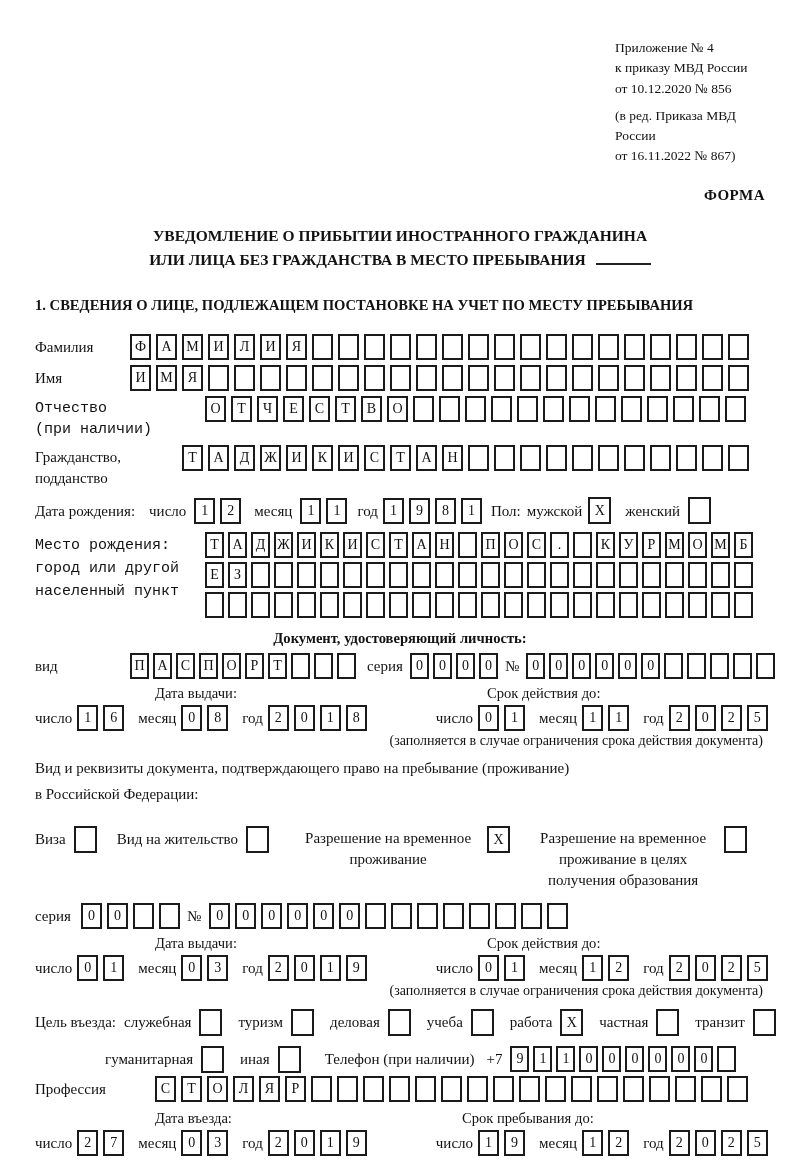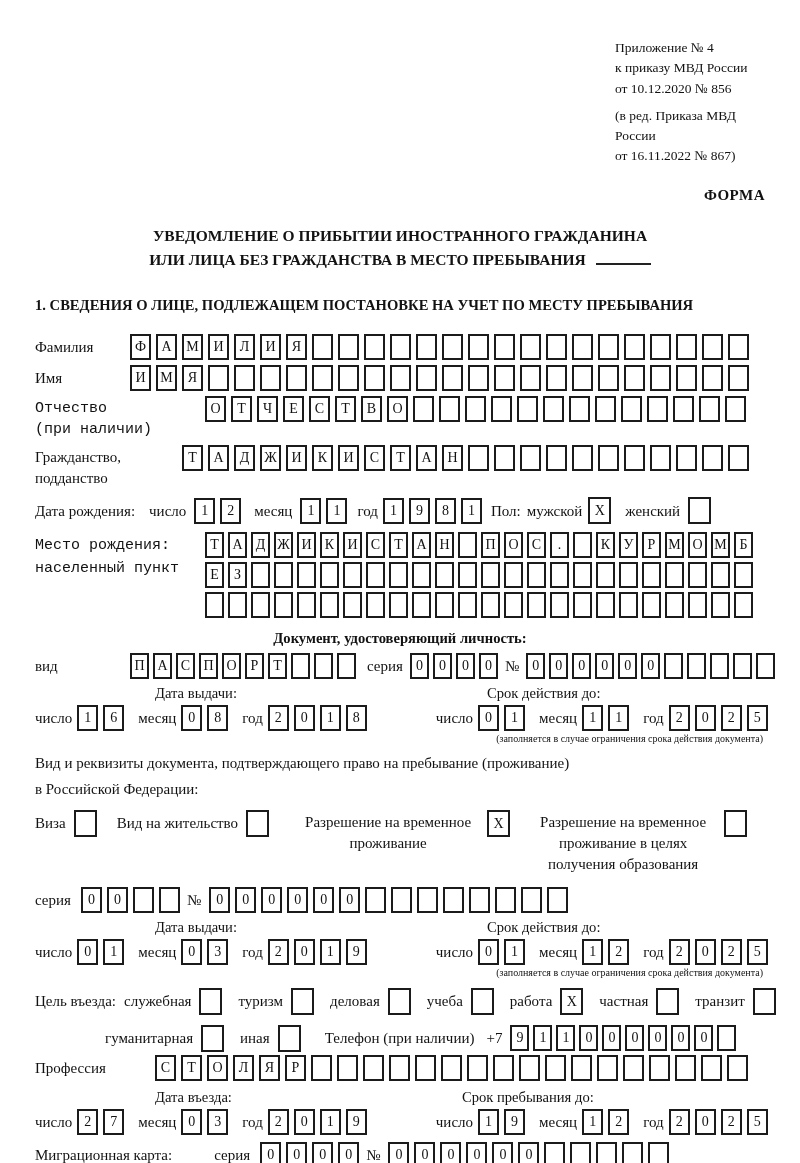--- a/index.html
+++ b/index.html
@@ -43,23 +43,23 @@
     width:23px;height:27px;border:2px solid #1b1b1b;
     text-align:center;font-size:14px;line-height:23px;background:#fff;
   }
   .cellsCol .cells{margin-bottom:4px;}
   .dochead{margin-top:8px;text-align:center;font-weight:bold;font-size:14.6px;}
   .dhead{display:flex;margin-top:6px;font-size:14.6px;}
   .drow{display:flex;align-items:center;margin-top:3px;}
   .dgroup{display:flex;align-items:center;}
   .dgroup .lbl{line-height:26px;margin-right:5px;}
   .dgroup .cells{margin-right:9px;}
-  .note{margin-top:2px;text-align:right;font-size:10px;padding-right:2px;}
+  .note{margin-top:2px;text-align:right;font-size:14px;padding-right:2px;}
   .para{margin-top:9px;line-height:1.45;}
-  .opts{display:flex;align-items:flex-start;margin-top:9px;}
+  .opts{display:flex;align-items:flex-start;margin-top:20px;}
   .optlbl{flex:none;line-height:27px;margin-right:8px;}
   .optml{flex:none;text-align:center;line-height:1.4;margin-right:8px;padding-top:2px;} .gap20{margin-left:20px;} .gap28{margin-left:28px;}
   .purp{display:flex;align-items:center;margin-top:10px;}
   .purp .lbl{line-height:27px;}
   .purp .cbx{margin-left:8px;}
   .purp .plbl{margin-left:16px;line-height:27px;flex:none;}
 </style>
 </head>
 <body>
 
@@ -227,20 +227,21 @@
     <span class="lbl" style="margin-left:4px">Пол:</span>
     <span class="lbl" style="margin:0 6px">мужской</span>
     <span class="cbx">X</span>
     <span class="lbl" style="margin:0 8px 0 14px">женский</span>
     <span class="cbx"></span>
   </div>
 
   <div class="frow" style="margin-top:8px">
     <div class="lblblock w170" style="line-height:23px">
       <div>Место рождения:</div>
+      <div>город или другой</div>
       <div>населенный пункт</div>
     </div>
     <div class="cellsCol tight">
       <div class="cells">
           <span class="cell">Т</span>
           <span class="cell">А</span>
           <span class="cell">Д</span>
           <span class="cell">Ж</span>
           <span class="cell">И</span>
           <span class="cell">К</span>

